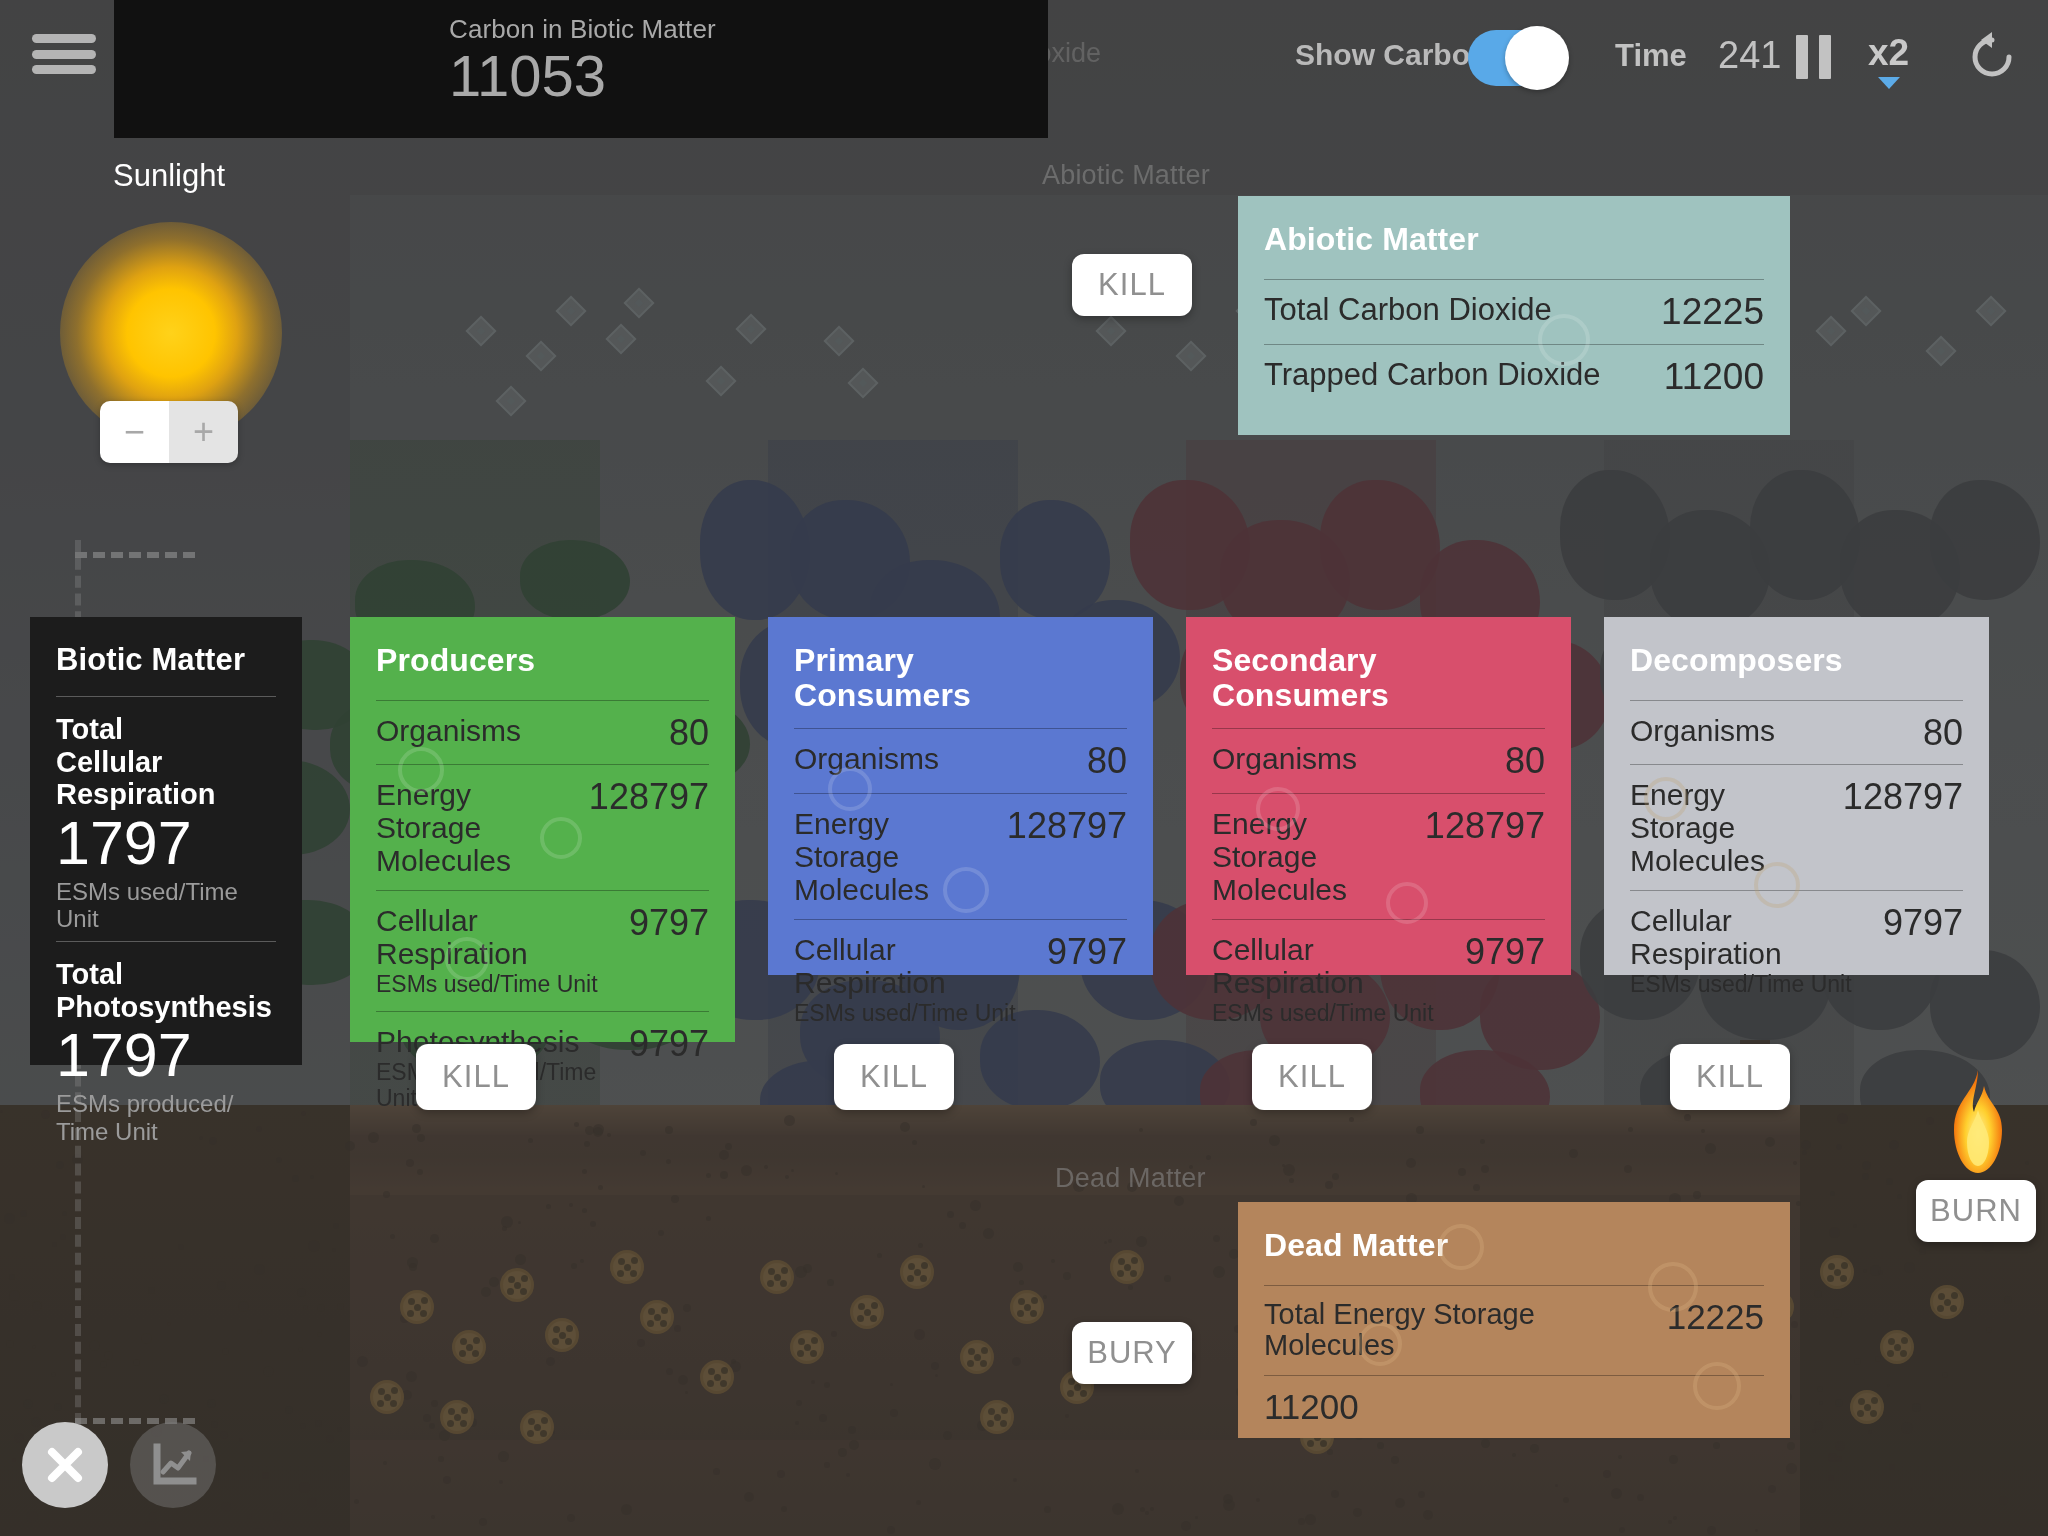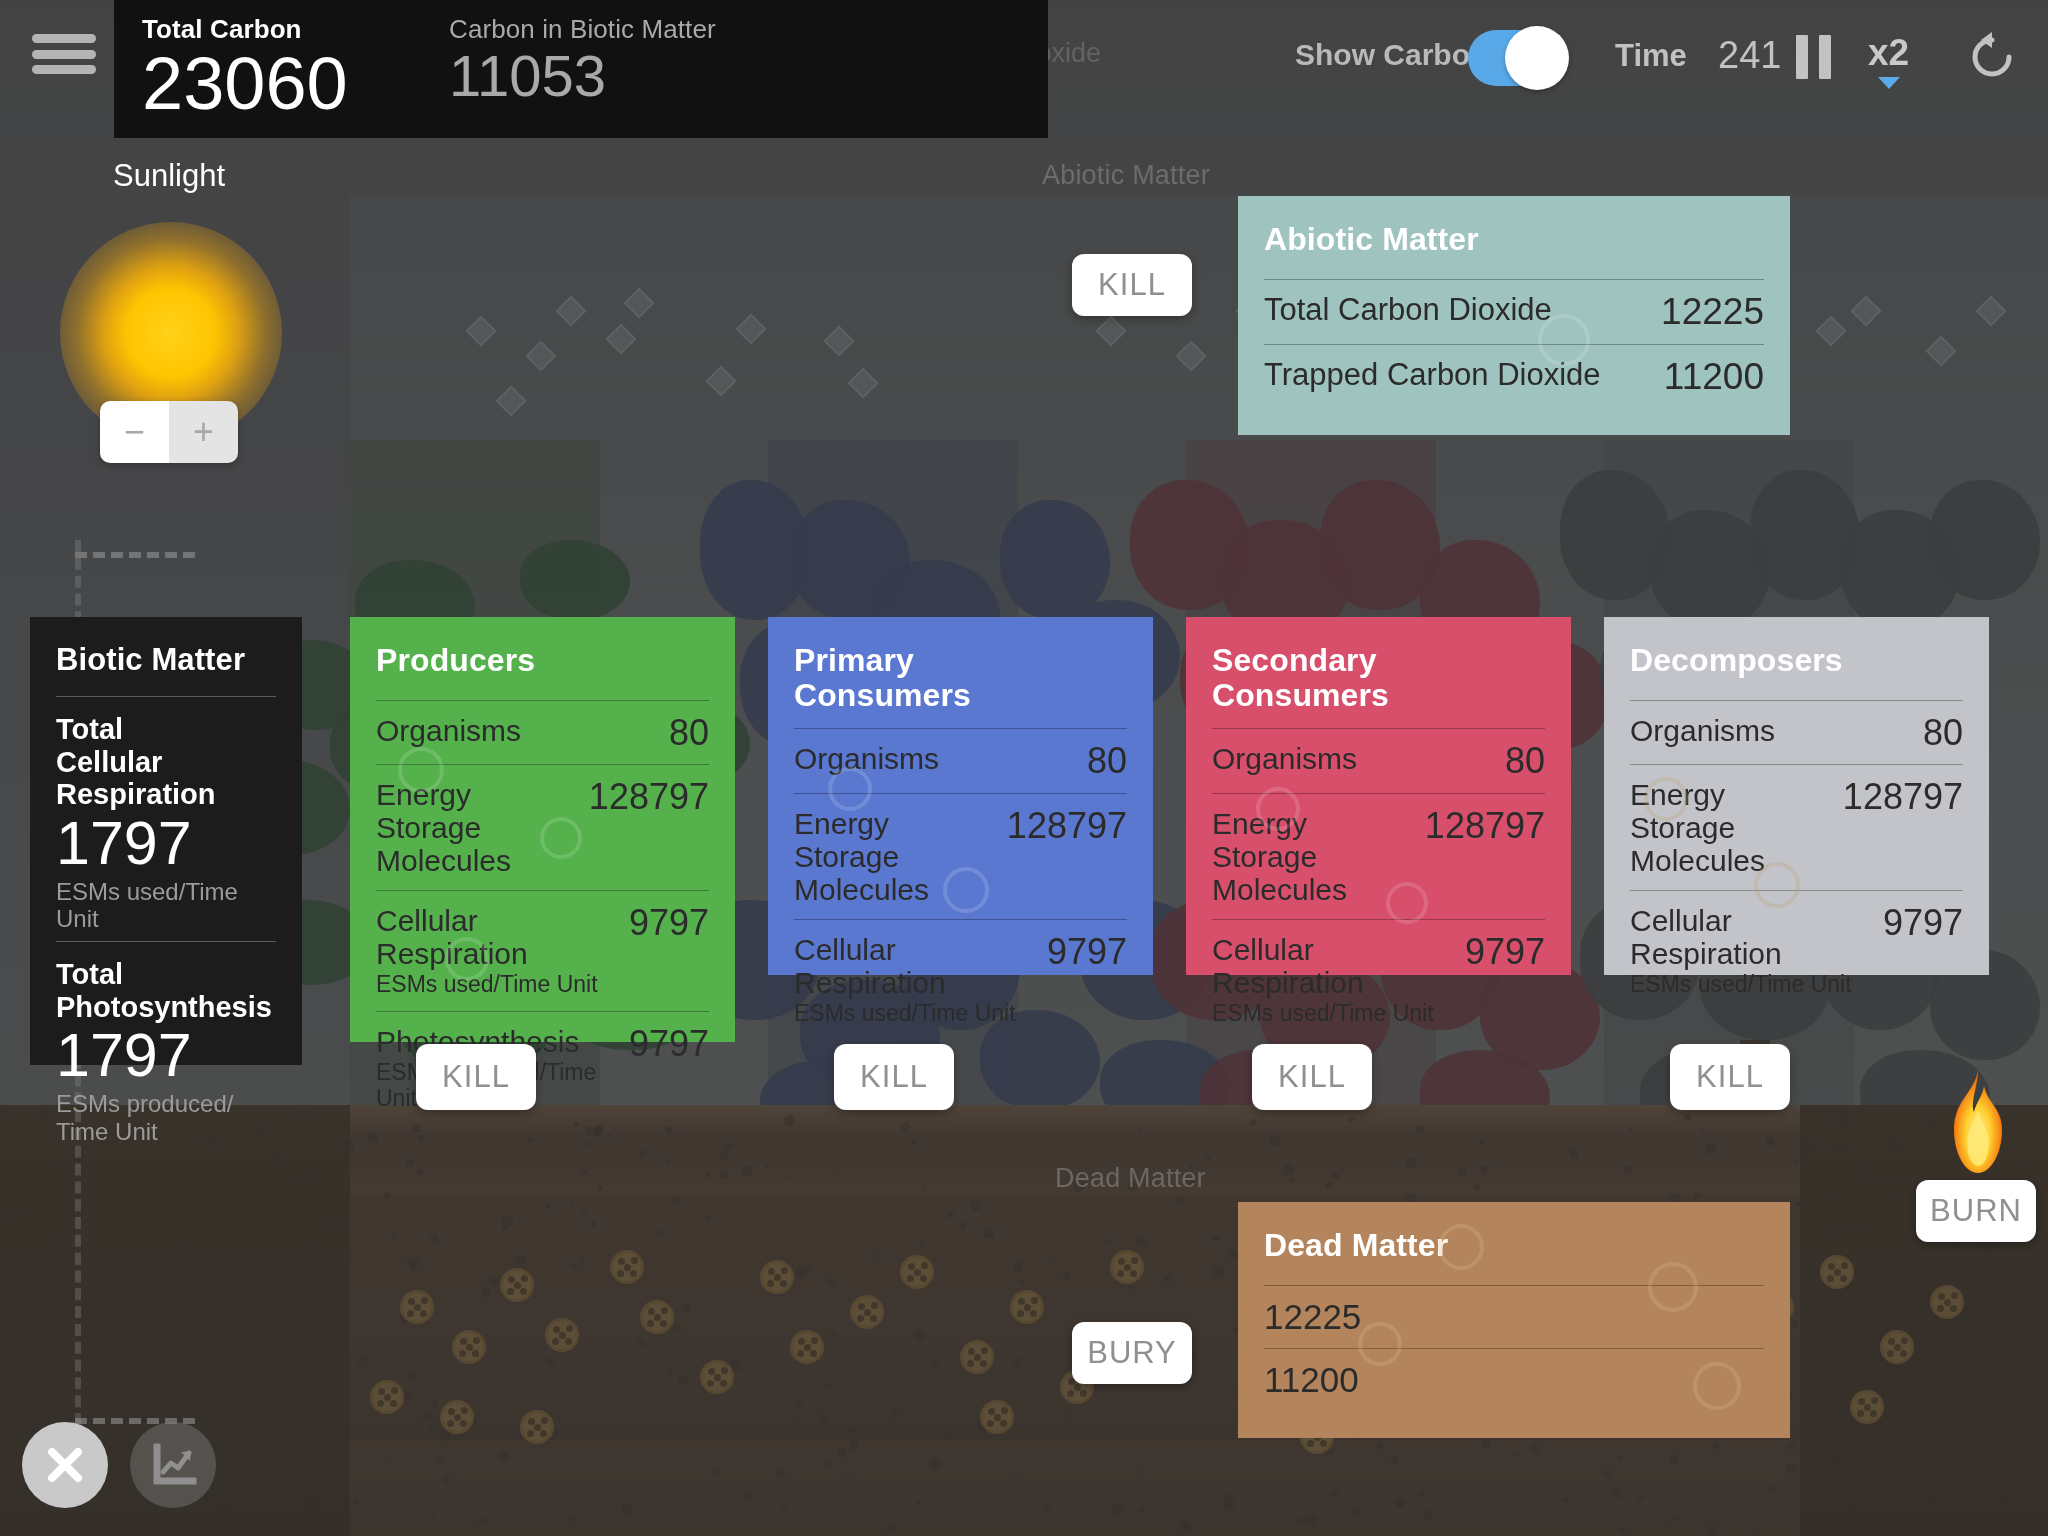--- a/index.html
+++ b/index.html
@@ -1046,24 +1046,20 @@
   <div class="dash-h" style="left:75px; top:552px; width:120px;"></div>
   <div class="dash-h" style="left:75px; top:1418px; width:120px;"></div>
 
   <div class="hamburger">
     <span></span>
     <span></span>
     <span></span>
   </div>
 
   <div class="carbon-hud">
-    <div class="hud-group hud-main" style="left:28px;">
-      <div class="hud-label">Total Carbon</div>
-      <div class="hud-value">23060</div>
-    </div>
     <div class="hud-group hud-sub" style="left:335px;">
       <div class="hud-label">Carbon in Biotic Matter</div>
       <div class="hud-value">11053</div>
     </div>
   </div>
 
   <div class="show-carbon-label">Show Carbon</div>
   <div class="toggle">
     <div class="knob"></div>
   </div>
@@ -1127,20 +1123,21 @@
     </div>
   </div>
 
   <div class="card card-dead">
     <div class="wm" style="left:200px; top:22px; width:46px; height:46px;"></div>
     <div class="wm" style="left:410px; top:60px; width:50px; height:50px;"></div>
     <div class="wm" style="left:120px; top:120px; width:44px; height:44px;"></div>
     <div class="wm" style="left:455px; top:160px; width:48px; height:48px;"></div>
     <div class="card-title">Dead Matter</div>
     <div class="row first">
+      <div class="rlabel">Total Energy Storage Molecules</div>
       <div class="rval">12225</div>
     </div>
     <div class="row">
       <div class="rval">11200</div>
     </div>
   </div>
 
   <div class="card card-biotic">
     <div class="card-title">Biotic Matter</div>
     <div class="brow first">

